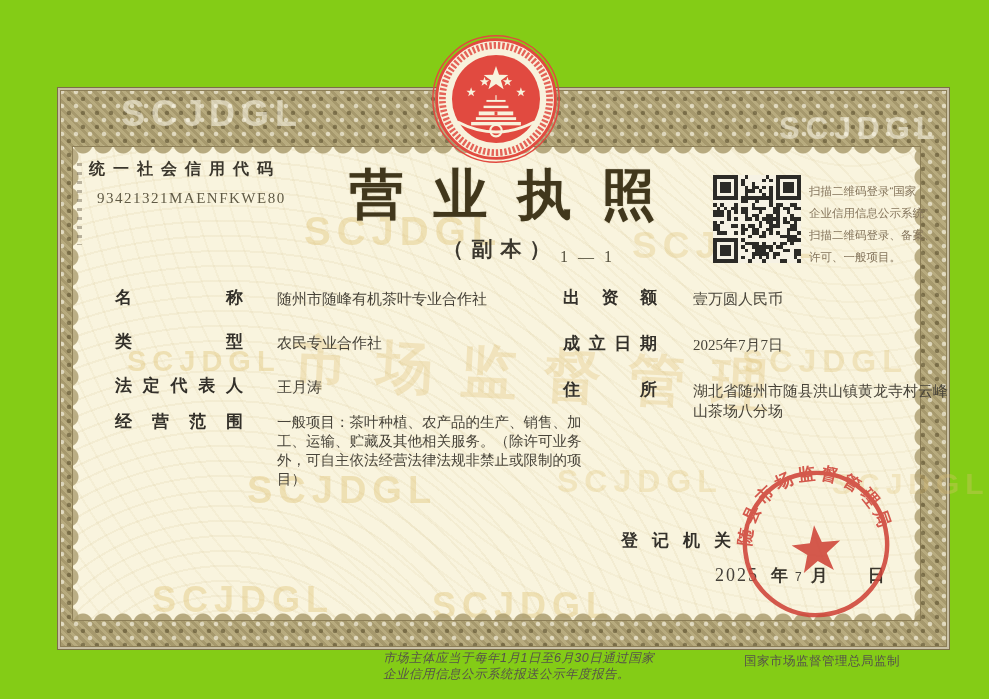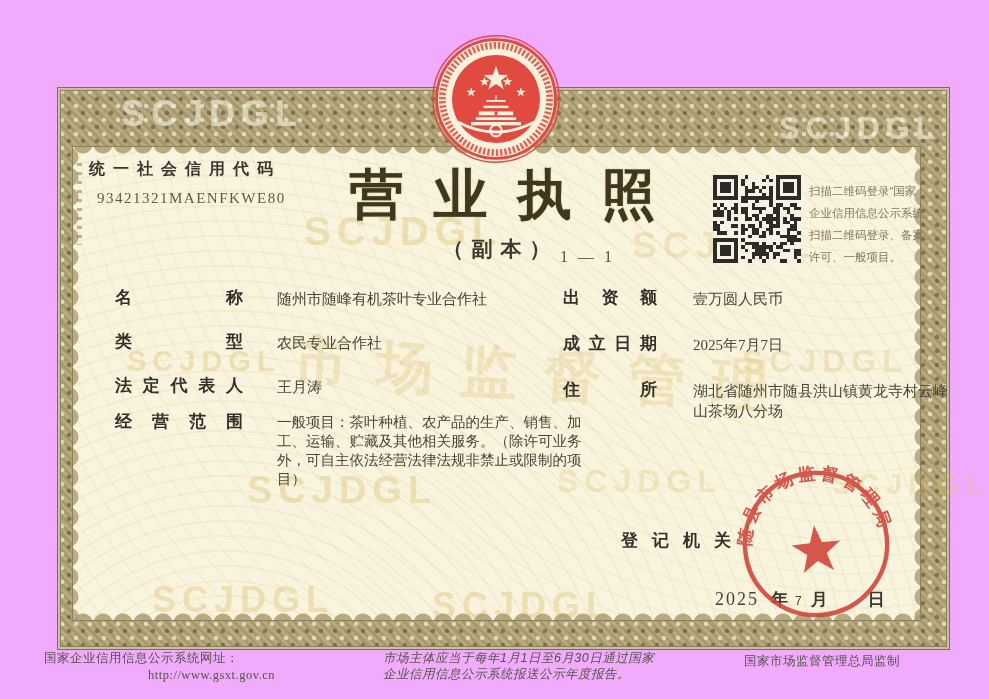--- a/index.html
+++ b/index.html
@@ -1,17 +1,17 @@
 <!DOCTYPE html>
 <html><head>
 <meta charset="utf-8">
 <style>
   html,body{margin:0;padding:0;}
   body{background:#ffffff;}
-  .scan{position:relative;width:989px;height:699px;background:#f0abfc;overflow:hidden;
+  .scan{position:relative;width:989px;height:699px;background:#84cc16;overflow:hidden;
         font-family:"Liberation Serif",serif;}
 
   
   .cert{position:absolute;left:57px;top:87px;width:893px;height:563px;
         background-color:#b2a578;
         background-image:
           radial-gradient(circle at 5px 5px, rgba(255,252,238,.6) 1.8px, transparent 2.7px),
           radial-gradient(circle at 12px 12px, rgba(77,66,35,.5) 1.8px, transparent 2.7px),
           repeating-linear-gradient(45deg, rgba(140,126,84,.30) 0 3px, rgba(196,184,140,.30) 3px 6px);
         background-size:14px 14px,14px 14px,auto;
@@ -76,21 +76,21 @@
   .fields-left .flabel{width:128px;margin-right:14px;}
   .fields-right .flabel{width:94px;margin-right:16px;}
   .fvalue{font-size:15px;line-height:20px;color:#48443a;padding-top:2px;padding-left:20px;}
   .fields-left .fvalue{max-width:342px;}
   .fields-right .fvalue{max-width:268px;}
   .field-scope .fvalue{font-size:14.5px;line-height:19px;}
 
   
   .registrar{position:absolute;left:548px;top:382px;font-size:17px;font-weight:700;letter-spacing:14px;
       color:#34312b;font-family:"Liberation Sans",sans-serif;}
-  .date-line{position:absolute;left:642px;top:441px;display:flex;align-items:baseline;color:#3a362d;
+  .date-line{position:absolute;left:642px;top:417px;display:flex;align-items:baseline;color:#3a362d;
       font-weight:700;font-size:17px;font-family:"Liberation Sans",sans-serif;}
   .d-year{font-family:"Liberation Serif",serif;font-size:18px;font-weight:400;letter-spacing:2px;margin-right:12px;color:#45413a;}
   .d-month-num{font-size:12px;font-weight:400;margin:0 9px 0 7px;color:#4a463f;}
   .d-month{margin-right:40px;}
   .seal{position:absolute;left:664px;top:318px;width:158px;height:158px;z-index:4;
       transform:rotate(-6deg);opacity:.88;}
   .seal text{font-family:"Liberation Sans",sans-serif;font-weight:700;}
 
   .emblem{position:absolute;left:429px;top:27px;width:134px;height:144px;z-index:3;}
 
@@ -461,22 +461,18 @@
       <rect x="-13" y="7" width="26" height="2.5"></rect>
       <rect x="-18" y="13" width="36" height="4"></rect>
       <rect x="-21" y="19" width="42" height="3"></rect>
       <rect x="-26" y="24" width="52" height="3.5"></rect>
       <rect x="-1.5" y="13" width="3" height="4" fill="#e14a40"></rect>
     </g>
     <circle cx="0" cy="33" r="6" fill="none" stroke="#f8f2dc" stroke-width="2.2"></circle>
     <path d="M -40 24 Q 0 45 40 24" stroke="#f8f2dc" stroke-width="3" fill="none"></path>
   </svg>
 
-  <div class="footer-left">
-    <div class="l1">国家企业信用信息公示系统网址：</div>
-    <div class="l2">http://www.gsxt.gov.cn</div>
-  </div>
   <div class="footer-center">
     <div>市场主体应当于每年1月1日至6月30日通过国家</div>
     <div>企业信用信息公示系统报送公示年度报告。</div>
   </div>
   <div class="footer-right">国家市场监督管理总局监制</div>
 </div>
 
 </body></html>

